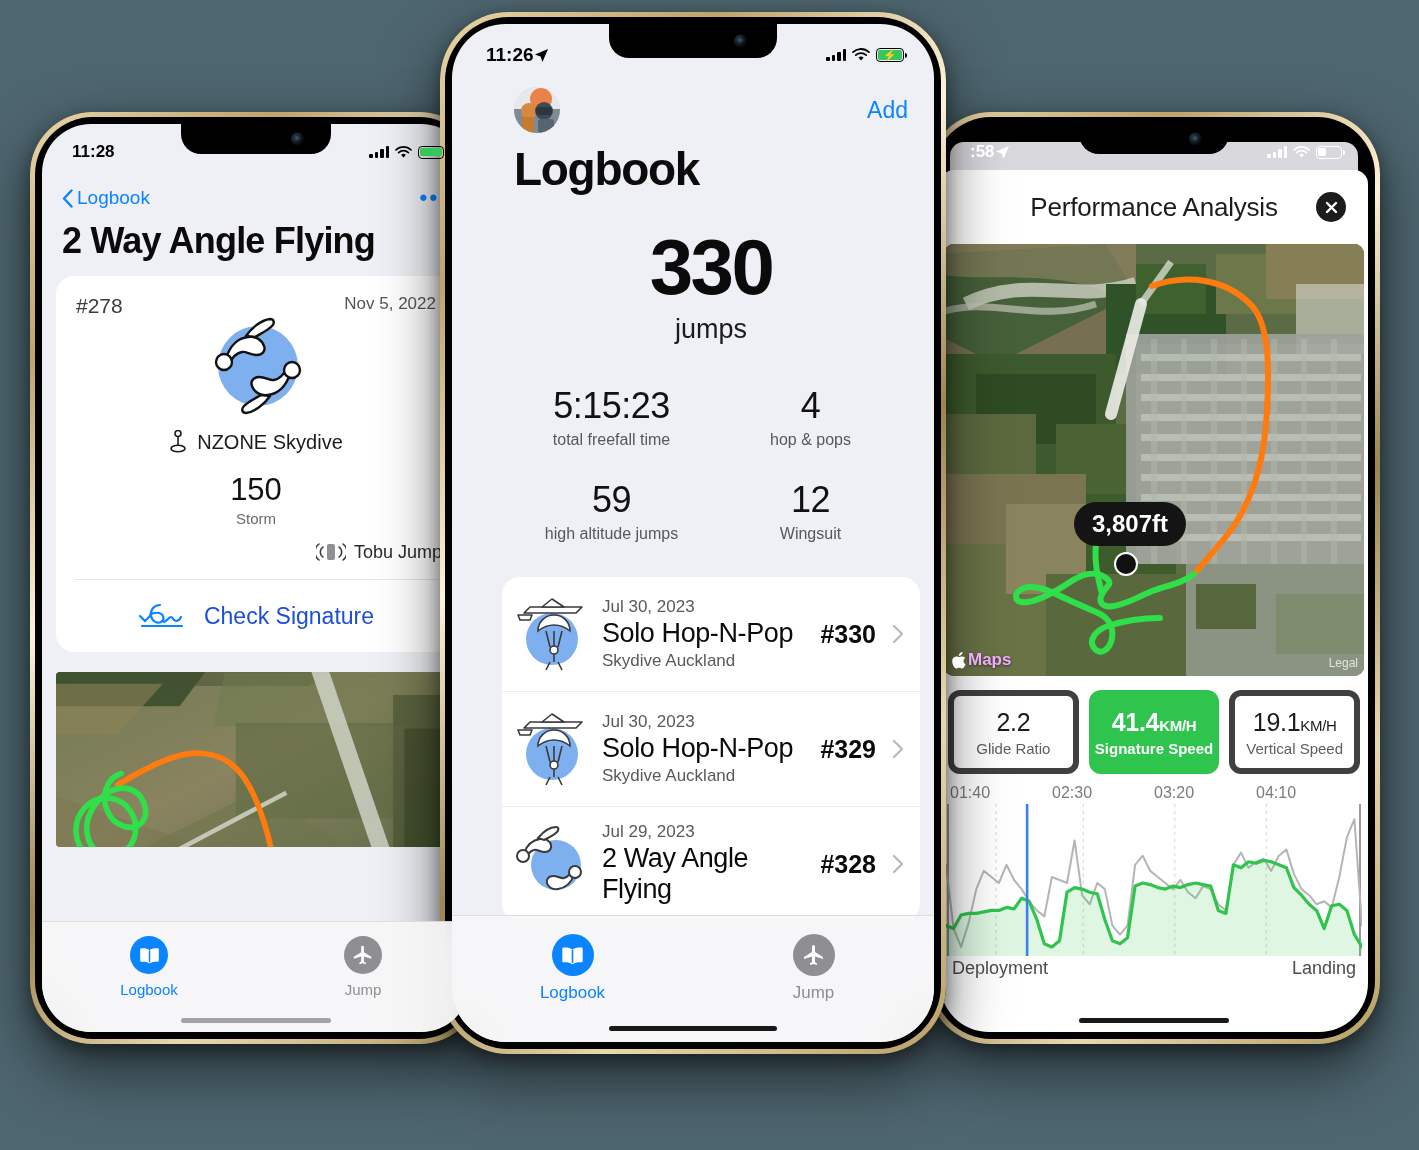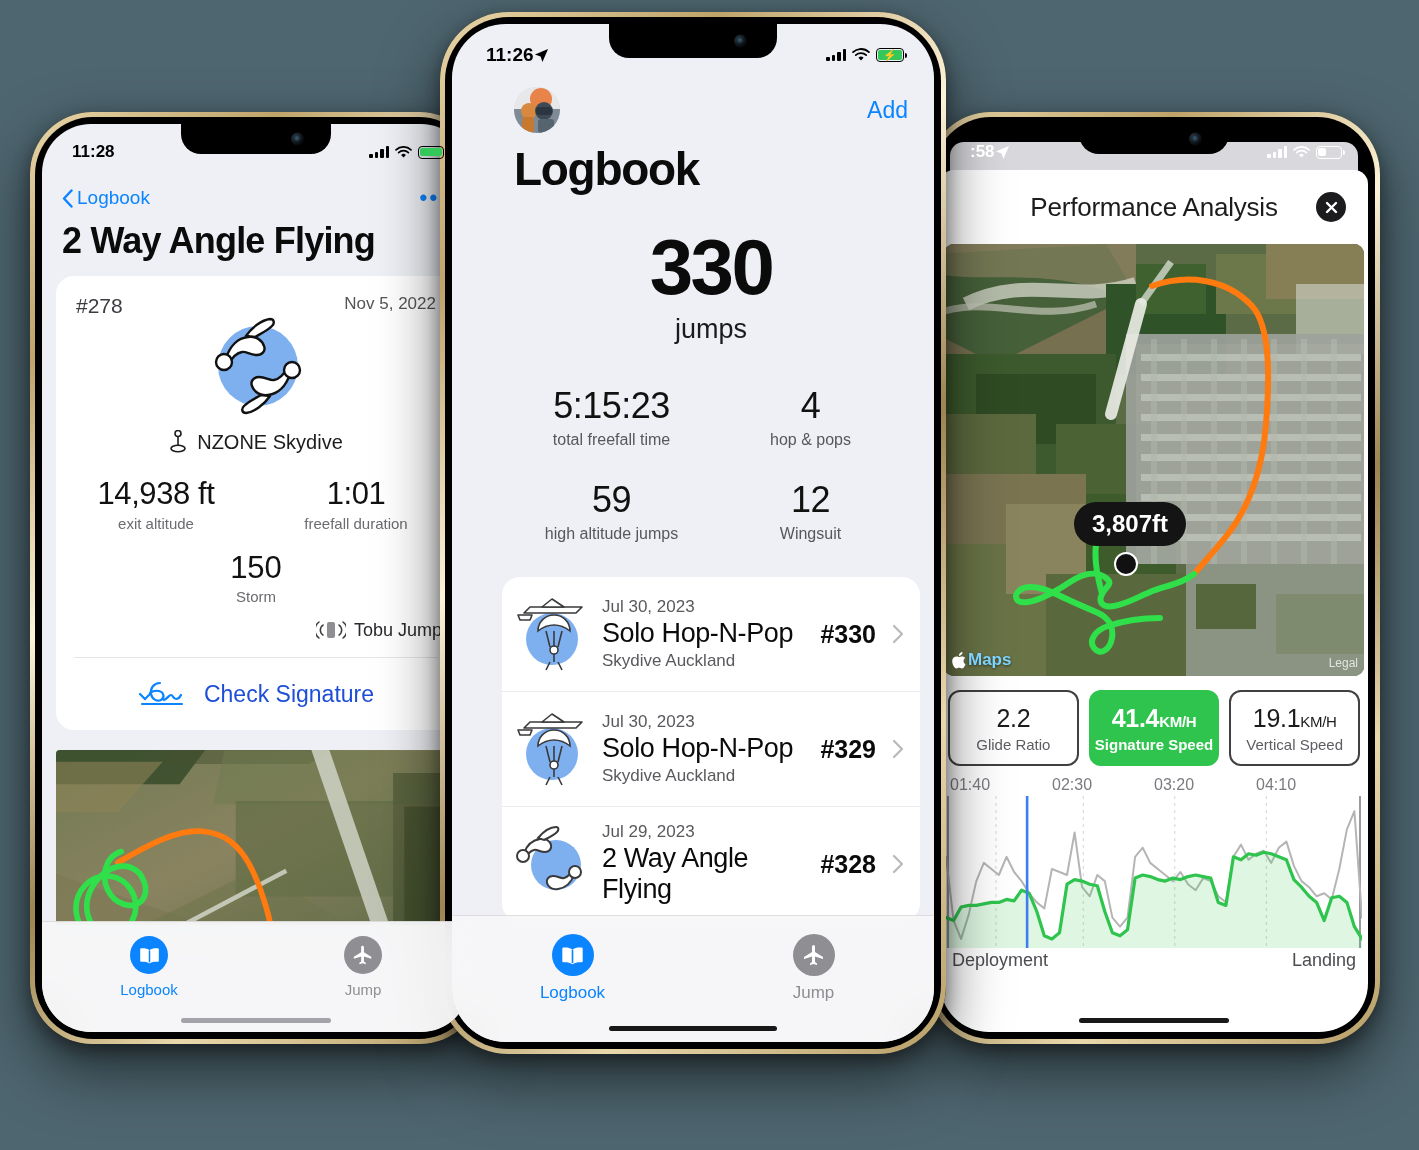--- a/index.html
+++ b/index.html
@@ -120,31 +120,31 @@
 
   
   #right .screen{background:#000;}
   .sheet{position:absolute;left:0;right:0;top:30px;bottom:0;background:#fff;border-radius:14px 14px 0 0;overflow:hidden;}
   .sheet-backcard{position:absolute;left:10px;right:10px;top:18px;height:40px;background:#d8d8dd;border-radius:14px 14px 0 0;}
   .pa-head{height:74px;display:flex;align-items:center;justify-content:center;position:relative;}
   .pa-title{font-size:26px;color:#1c1c1e;letter-spacing:-.2px;}
   .close-x{position:absolute;right:22px;top:50%;transform:translateY(-50%);
      width:30px;height:30px;border-radius:50%;background:#1c1c1e;display:flex;align-items:center;justify-content:center;cursor:pointer;}
   .pa-map{position:relative;height:432px;margin:0 4px;border-radius:10px;overflow:hidden;background:#4a5b3c;}
-  .maps-attr{position:absolute;left:8px;bottom:6px;color:#7dd3fc;font-size:17px;font-weight:600;
+  .maps-attr{position:absolute;left:8px;bottom:6px;color:#f0abfc;font-size:17px;font-weight:600;
      text-shadow:0 1px 3px rgba(0,0,0,.6);display:flex;align-items:center;gap:2px;z-index:6;}
   .legal{position:absolute;right:6px;bottom:6px;color:rgba(255,255,255,.75);font-size:12px;z-index:6;}
   .alt-pill{position:absolute;background:#141414;color:#fff;border-radius:22px;
      padding:8px 18px;font-size:24px;font-weight:600;z-index:7;}
   .alt-dot{position:absolute;width:20px;height:20px;border-radius:50%;background:#111;border:2.5px solid #fff;z-index:8;}
   .seg{margin:14px 8px 0;height:46px;background:#eaeaef;border-radius:10px;display:flex;padding:3px;box-sizing:border-box;}
   .seg div{flex:1;display:flex;align-items:center;justify-content:center;font-size:21px;color:#1c1c1e;border-radius:8px;cursor:pointer;}
   .seg div.sel{background:#fff;box-shadow:0 1px 3px rgba(0,0,0,.18);}
   .metrics{display:flex;gap:10px;margin:14px 8px 0;}
-  .metric{flex:1;border:2px solid #404040;border-radius:12px;height:72px;
+  .metric{flex:1;border:6px solid #404040;border-radius:12px;height:72px;
      display:flex;flex-direction:column;align-items:center;justify-content:center;}
   .metric.active{background:#2fc44d;border-color:#2fc44d;}
   .metric .mv{font-size:25px;color:#1c1c1e;letter-spacing:-.3px;}
   .metric .mv .u{font-size:15px;}
   .metric .ml{font-size:15px;color:#5d5d63;margin-top:3px;}
   .metric.active .mv,.metric.active .ml{color:#fff;font-weight:600;}
   .ticks{display:flex;margin:10px 10px 0;font-size:16px;color:#7a7a80;}
   .ticks span{flex:1;text-align:left;}
   .chartbox{position:relative;margin:2px 6px 0;height:152px;}
   .chart-foot{display:flex;justify-content:space-between;padding:2px 12px 0;font-size:18px;color:#4c4c52;}
@@ -222,30 +222,20 @@
 
           <div class="dz-row">
             <svg width="18" height="24" viewBox="0 0 18 24">
               <circle cx="9" cy="3.5" r="3" fill="none" stroke="#1c1c1e" stroke-width="1.6"></circle>
               <path d="M9 7v9" stroke="#1c1c1e" stroke-width="1.6"></path>
               <ellipse cx="9" cy="18.5" rx="7" ry="3.2" fill="none" stroke="#1c1c1e" stroke-width="1.6"></ellipse>
             </svg>
             <span>NZONE Skydive</span>
           </div>
 
-          <div class="stat-grid2">
-            <div class="stat">
-              <div class="v">14,938 ft</div>
-              <div class="l">exit altitude</div>
-            </div>
-            <div class="stat">
-              <div class="v">1:01</div>
-              <div class="l">freefall duration</div>
-            </div>
-          </div>
 
           <div class="stat-solo">
             <div class="v">150</div>
             <div class="l">Storm</div>
           </div>
 
           <div class="device-row">
             <svg width="30" height="22" viewBox="0 0 30 22">
               <rect x="11" y="3" width="8" height="16" rx="2" fill="#8e8e93"></rect>
               <path d="M7 6a6 6 0 0 0 0 10M3 3a10 10 0 0 0 0 16" stroke="#3a3a3c" stroke-width="1.5" fill="none" stroke-linecap="round"></path>

